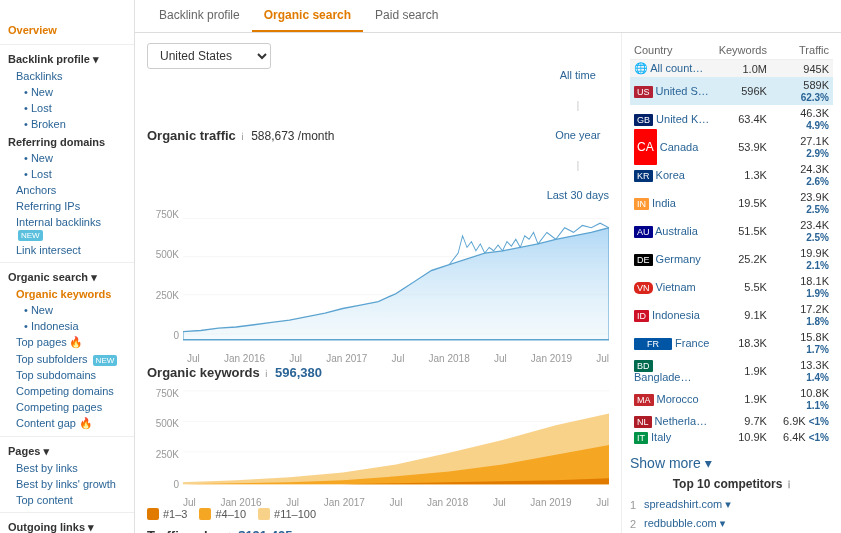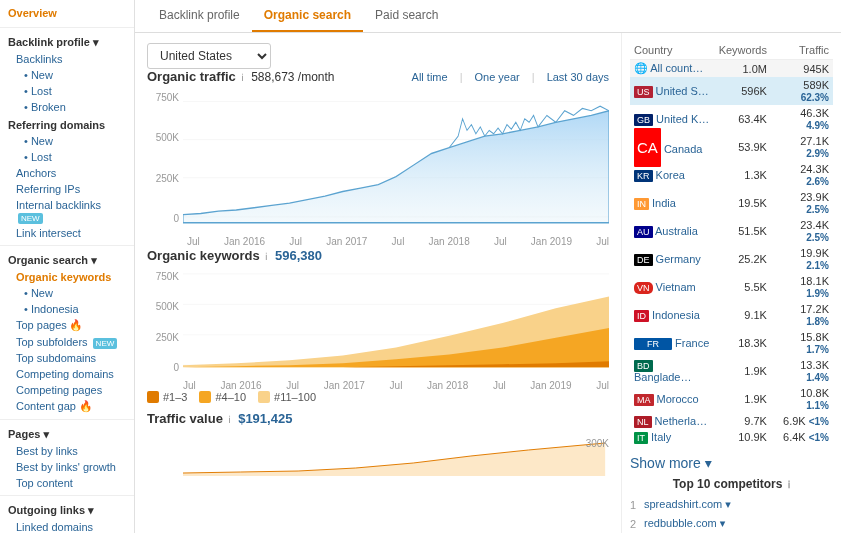--- a/index.html
+++ b/index.html
@@ -1,19 +1,19 @@
 <!DOCTYPE html>
 <html><head>
   <meta charset="utf-8">
   <style>
     * { box-sizing: border-box; margin: 0; padding: 0; }
     body { font-family: Arial, sans-serif; font-size: 12px; background: #fff; color: #333; display: flex; height: 533px; overflow: hidden; }
 
     
-    .sidebar { width: 135px; min-width: 135px; background: #fff; border-right: 1px solid #e0e0e0; overflow-y: auto; padding: 3px 0; font-size: 11px; }
+    .sidebar { width: 135px; min-width: 135px; background: #fff; border-right: 1px solid #e0e0e0; overflow-y: auto; padding: 20px 0; font-size: 11px; }
     .sidebar-section-title { font-weight: bold; color: #333; padding: 4px 8px 2px 8px; }
     .sidebar-item { padding: 2px 8px 2px 16px; color: #2a6496; cursor: pointer; }
     .sidebar-item.active { color: #e07b00; font-weight: bold; }
     .sidebar-item.indent { padding-left: 24px; }
     .sidebar-item.indent::before { content: "• "; }
     .sidebar-overview { color: #e07b00; font-weight: bold; padding: 4px 8px; }
     .badge-new { background: #5bc0de; color: #fff; font-size: 8px; padding: 1px 3px; border-radius: 2px; margin-left: 2px; }
     .sidebar-divider { height: 1px; background: #eee; margin: 4px 0; }
 
     
@@ -30,21 +30,21 @@
     
     .left-panel { flex: 1; padding: 10px 12px; overflow-y: auto; }
 
     
     .country-selector { display: flex; align-items: center; }
     .country-select { border: 1px solid #ccc; padding: 4px 8px; font-size: 12px; border-radius: 3px; color: #333; background: #fff; cursor: pointer; }
 
     
     .section-header { display: flex; align-items: center; justify-content: space-between; margin-bottom: 6px; }
     .section-title { font-weight: bold; color: #333; font-size: 13px; }
-    .time-filters { display: flex; gap: 12px; align-items: center; font-size: 11px; color: #999; }
+    .time-filters { display: flex; gap: 18px; align-items: center; font-size: 11px; color: #999; flex-direction: column; }
     .time-filter { color: #2a6496; cursor: pointer; }
 
     
     .chart-container { width: 100%; height: 160px; position: relative; margin-bottom: 4px; }
     .chart-container svg { width: 100%; height: 100%; }
 
     
     .chart-legend { display: flex; gap: 12px; align-items: center; font-size: 11px; color: #555; margin-top: 4px; }
     .legend-checkbox { display: flex; align-items: center; gap: 4px; }
 
@@ -287,21 +287,21 @@
             <td><span style="background:#B22234;color:#fff;font-size:9px;padding:1px 3px;border-radius:1px;">US</span> <span class="country-name">United S…</span></td>
             <td class="right">596K</td>
             <td class="right">589K <span class="traffic-pct">62.3%</span></td>
           </tr>
           <tr>
             <td><span style="background:#012169;color:#fff;font-size:9px;padding:1px 3px;border-radius:1px;">GB</span> <span class="country-name">United K…</span></td>
             <td class="right">63.4K</td>
             <td class="right">46.3K <span class="traffic-pct">4.9%</span></td>
           </tr>
           <tr>
-            <td><span style="background:#FF0000;color:#fff;font-size:15px;padding:11px 3px;border-radius:1px;">CA</span> <span class="country-name">Canada</span></td>
+            <td><span style="background:#FF0000;color:#fff;font-size:12px;padding:11px 3px;border-radius:1px;">CA</span> <span class="country-name">Canada</span></td>
             <td class="right">53.9K</td>
             <td class="right">27.1K <span class="traffic-pct">2.9%</span></td>
           </tr>
           <tr>
             <td><span style="background:#003478;color:#fff;font-size:9px;padding:1px 3px;border-radius:1px;">KR</span> <span class="country-name">Korea</span></td>
             <td class="right">1.3K</td>
             <td class="right">24.3K <span class="traffic-pct">2.6%</span></td>
           </tr>
           <tr>
             <td><span style="background:#FF9933;color:#fff;font-size:9px;padding:1px 3px;border-radius:1px;">IN</span> <span class="country-name">India</span></td>

